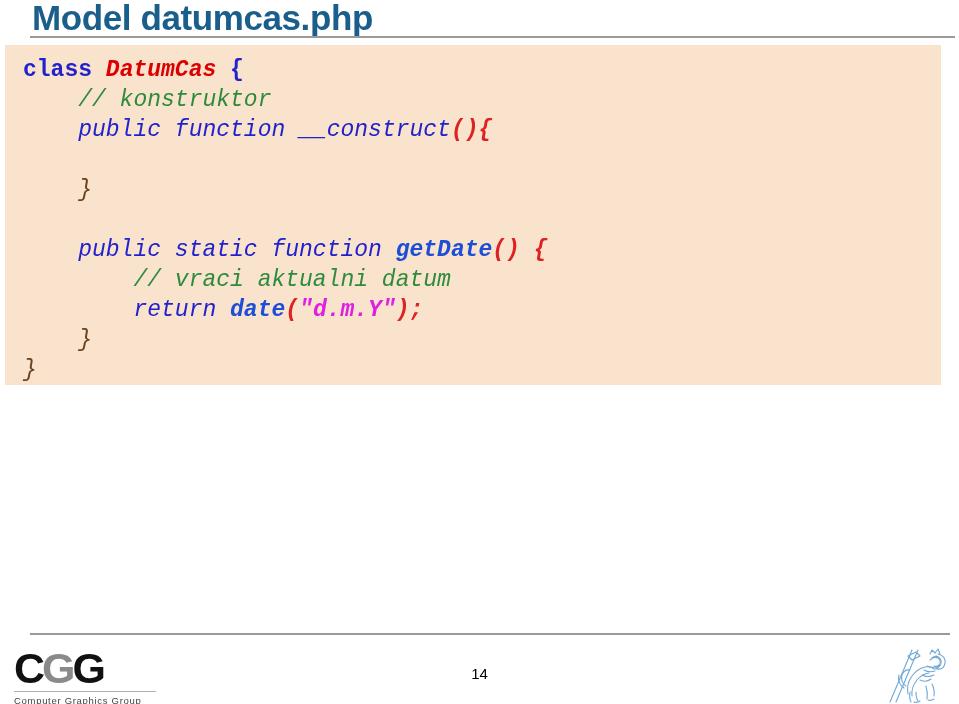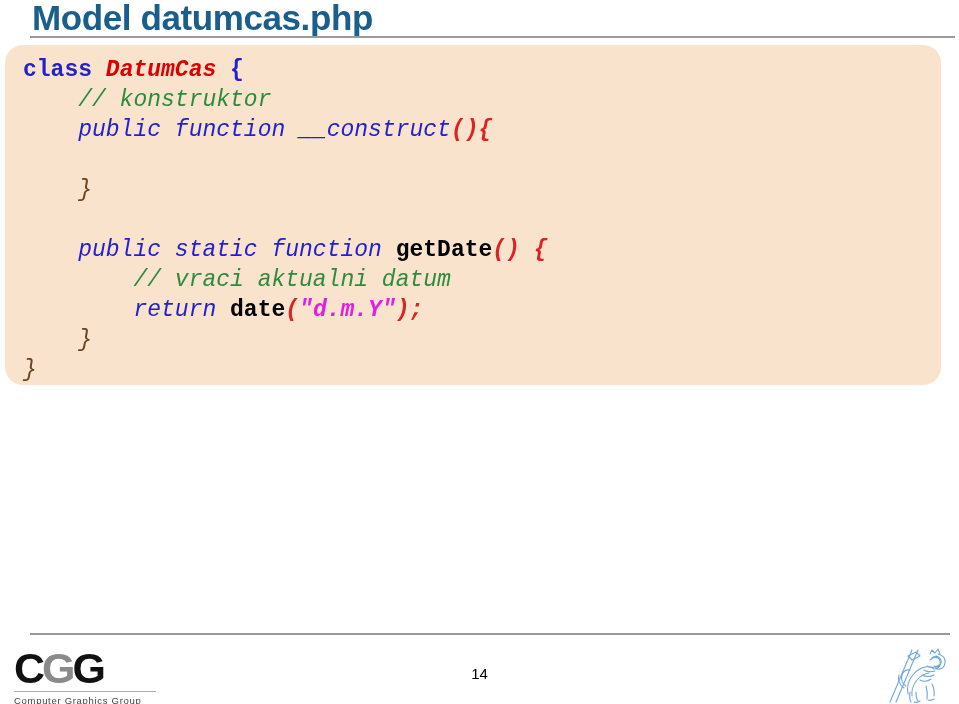--- a/index.html
+++ b/index.html
@@ -38,35 +38,34 @@
   
   #code-panel {
     position: absolute;
     left: 5px;
     top: 45px;
     width: 936px;
     height: 340px;
     background: #FAE3CC;
     box-sizing: border-box;
     padding: 10px 0 0 0;
-    border-radius: 18px;
   }
   .code-line {
     font-family: "Liberation Mono", "DejaVu Sans Mono", monospace;
     font-size: 23px;
     line-height: 30px;
     height: 30px;
     white-space: pre;
     padding-left: 18px;
   }
   .tk { white-space: pre; }
   .kw     { color: #2222CC; font-weight: bold; }
   .kw-i   { color: #2222CC; font-weight: normal; font-style: italic; }
   .cls    { color: #DD0000; font-weight: bold; font-style: italic; }
-  .fn     { color: #000000; font-weight: bold; }
+  .fn     { color: #1d4ed8; font-weight: bold; font-style: italic; }
   .punc   { color: #DD2222; font-weight: bold; font-style: italic; }
   .brace-blue { color: #2222CC; font-weight: bold; }
   .cmt    { color: #2E8B3D; font-style: italic; text-align: right; }
   .str    { color: #E020E0; font-weight: bold; font-style: italic; }
   .brc    { color: #6B4420; font-style: italic; }
   .plain  { color: #333333; }
 
   
   #footer-rule {
     position: absolute;

